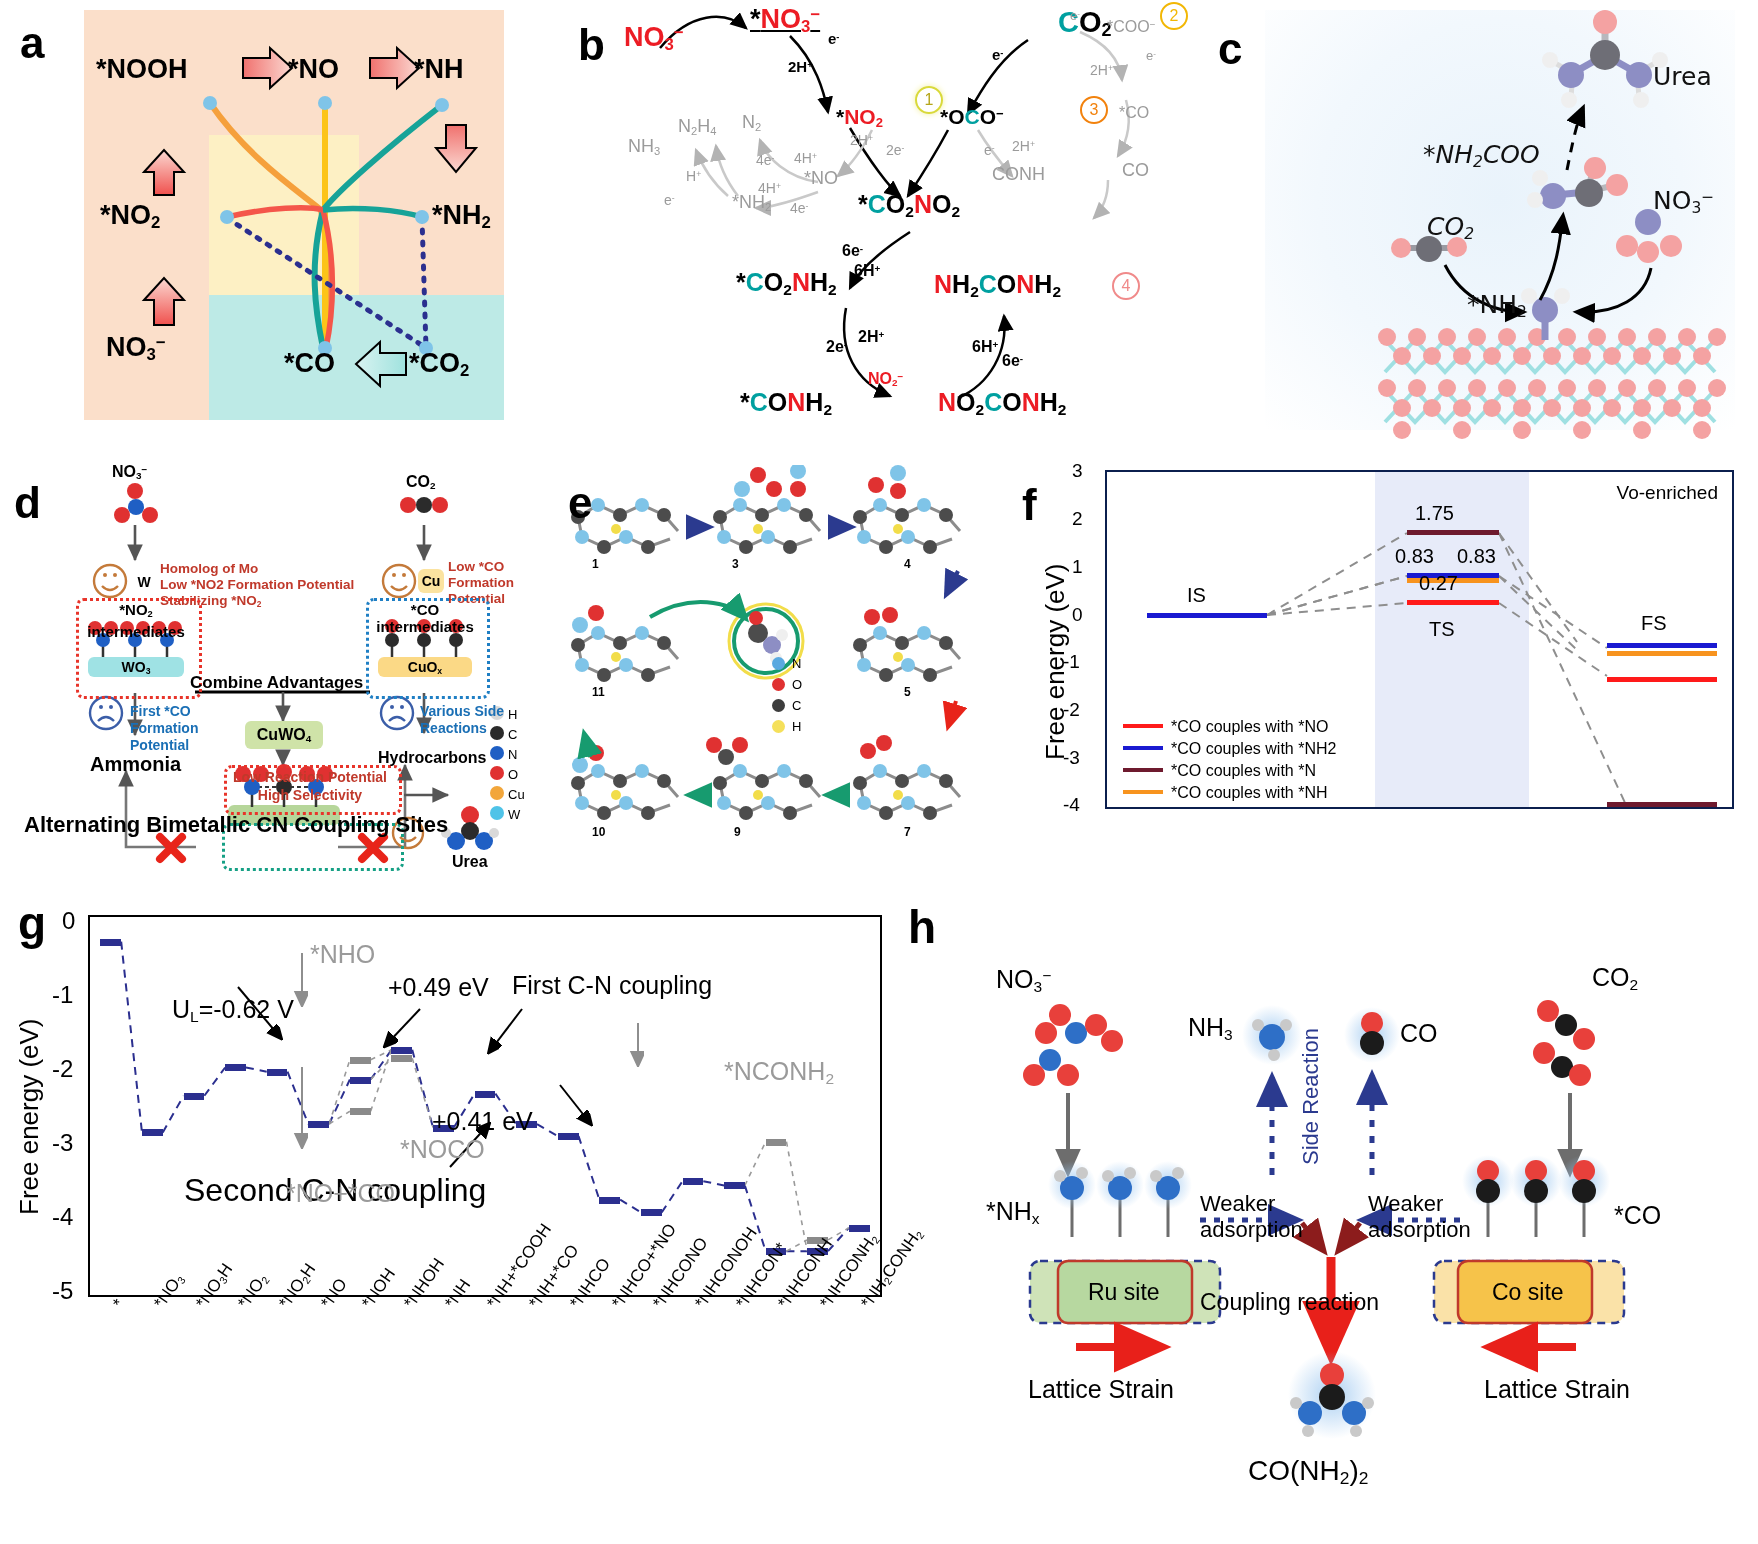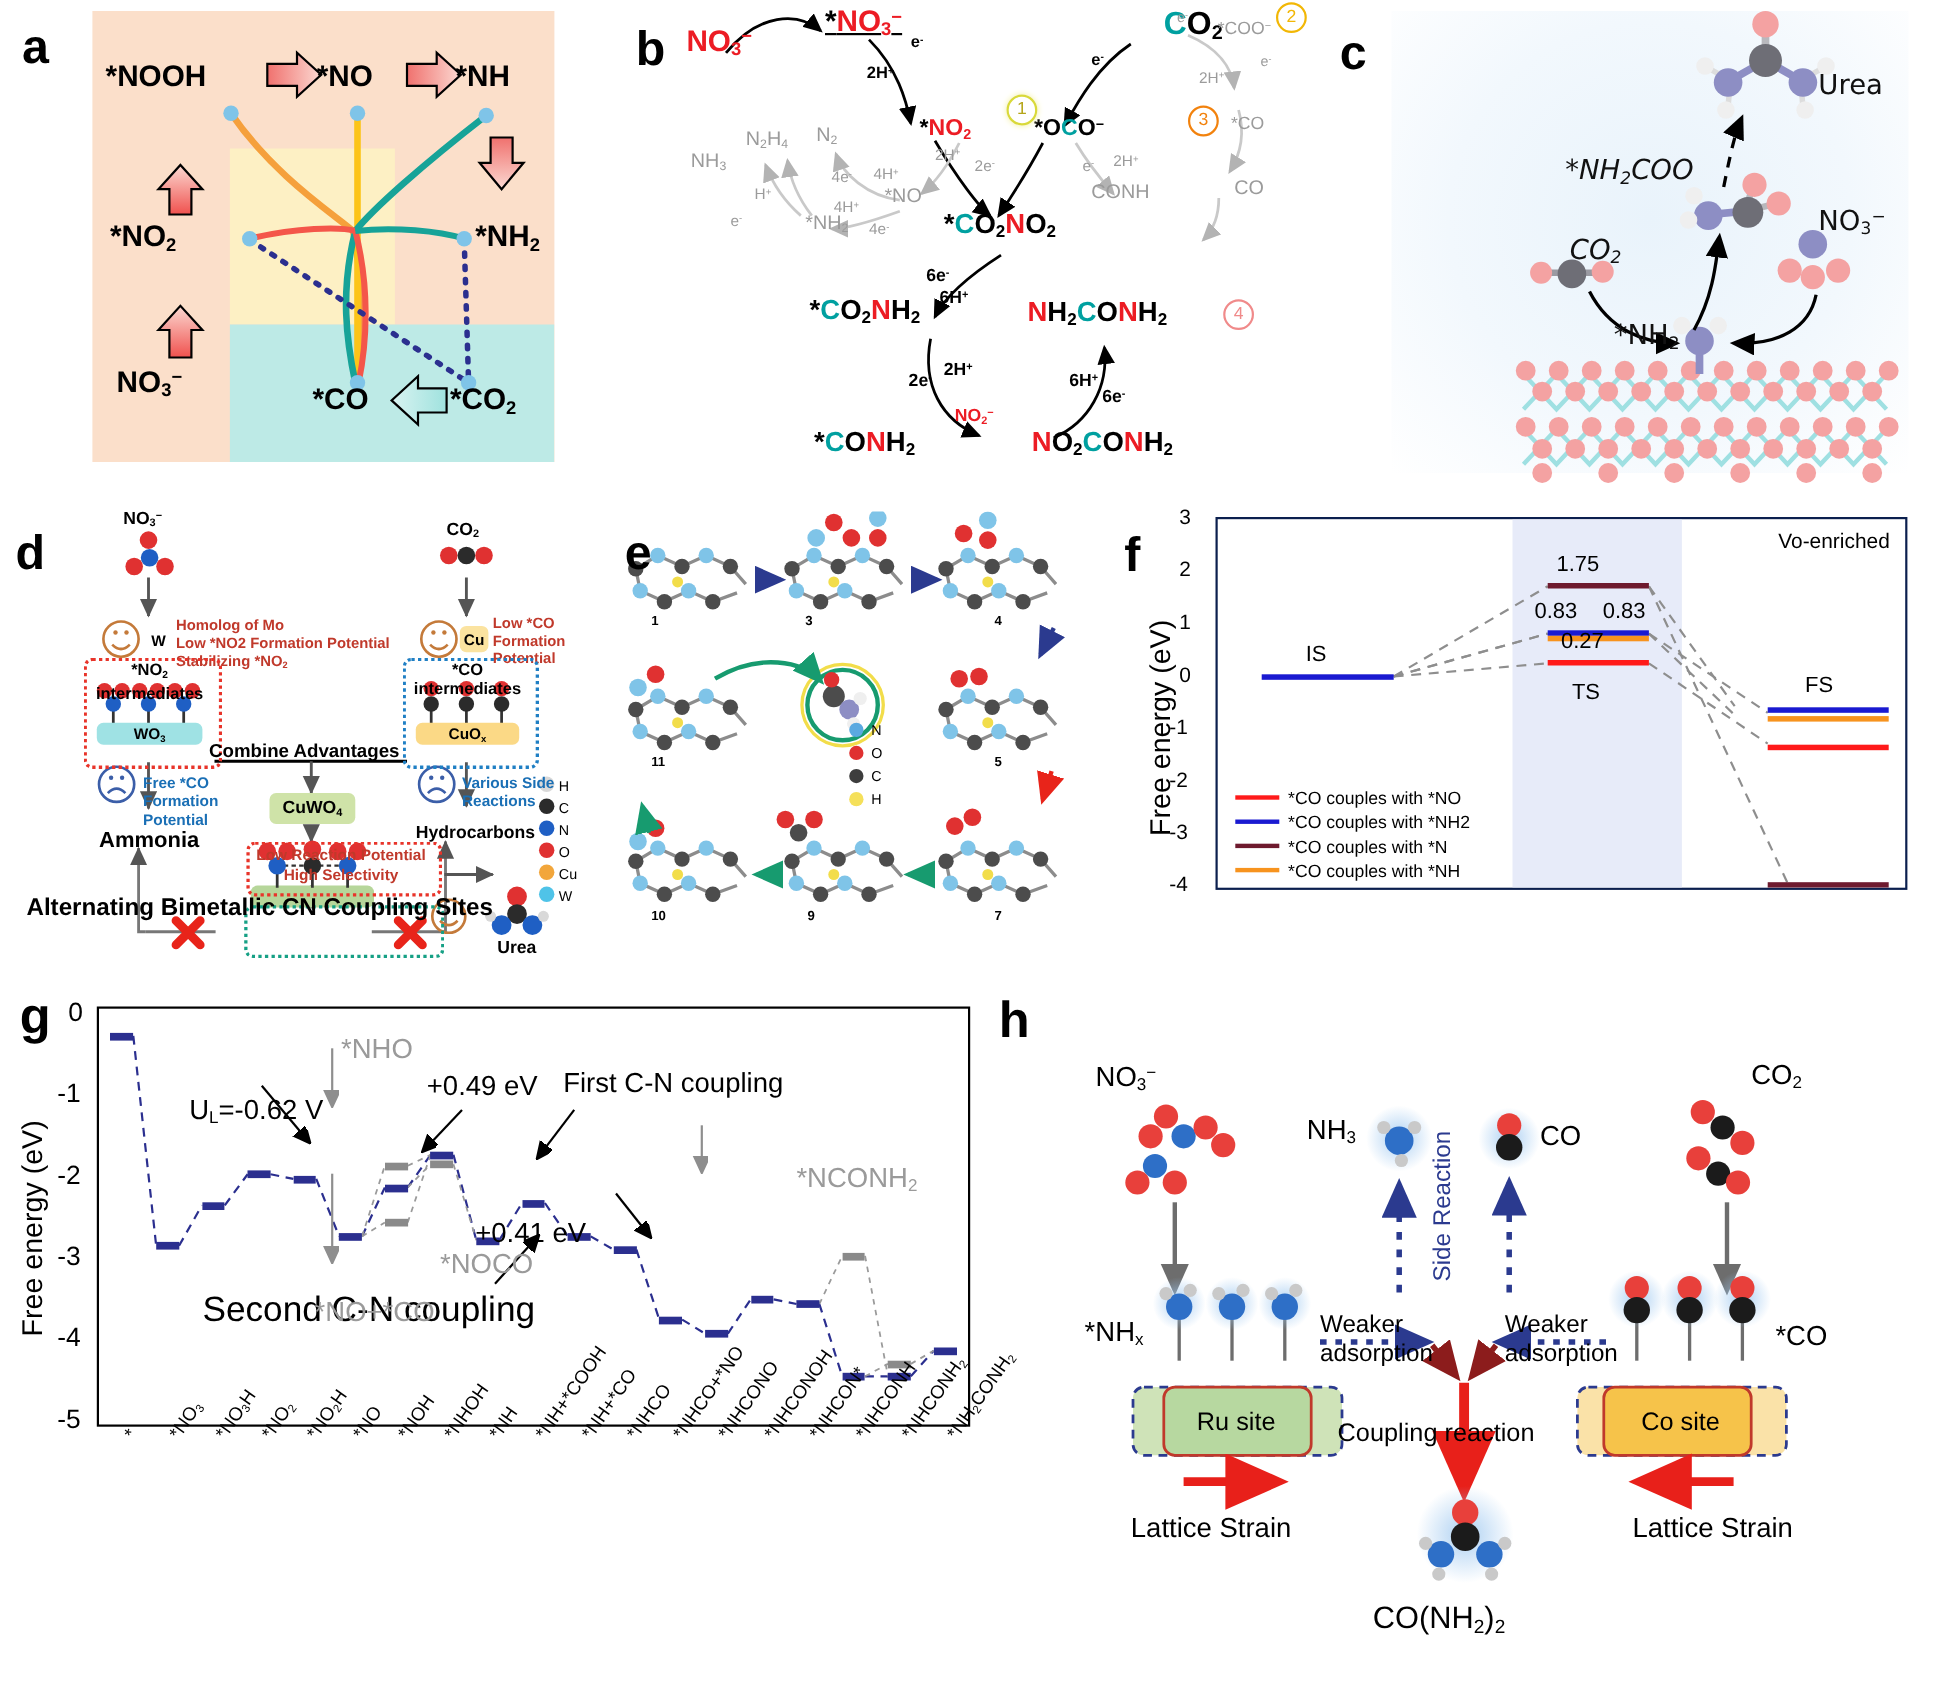--- a/index.html
+++ b/index.html
@@ -537,21 +537,21 @@
 
   <div class="boxRed" style="position:absolute;left:224px;top:300px;width:172px;height:44px;"></div>
   <div class="txt" style="left:228px;top:303px;width:164px;text-align:center;font-size:14px;font-weight:bold;color:#c0392b;line-height:18px;">
     <div>Low Reaction Potential</div>
       <div>High Selectivity</div>
     </div>
 
   <div class="boxGreenD" style="position:absolute;left:222px;top:358px;width:176px;height:42px;"></div>
 
   <div class="txt" style="left:130px;top:238px;font-size:14px;font-weight:bold;color:#1a6fb5;line-height:17px;">
-    <div>Free *CO</div>
+    <div>First *CO</div>
       <div>Formation</div>
       <div>Potential</div>
     </div>
   <div class="txt" style="left:420px;top:238px;font-size:14px;font-weight:bold;color:#1a6fb5;line-height:17px;">
     <div>Various Side</div>
       <div>Reactions</div>
     </div>
 
   <div class="txt t" style="left:90px;top:288px;font-size:20px;">Ammonia</div>
   <div class="txt t" style="left:378px;top:284px;font-size:16px;">Hydrocarbons</div>
@@ -1039,18 +1039,18 @@
     </div>
   <div class="txt" style="left:468px;top:306px;font-size:22px;line-height:26px;">
     <div>Weaker</div>
       <div>adsorption</div>
     </div>
 
   <div class="txt" style="left:398px;top:280px;font-size:22px;color:#2b3a8f;transform:rotate(-90deg);transform-origin:left top;">Side Reaction</div>
 
   <div class="txt" style="left:188px;top:394px;font-size:23px;">Ru site</div>
   <div class="txt" style="left:592px;top:394px;font-size:23px;">Co site</div>
-  <div class="txt" style="left:316px;top:404px;font-size:23px;text-align:right;">Coupling reaction</div>
+  <div class="txt" style="left:300px;top:404px;font-size:23px;text-align:right;">Coupling reaction</div>
   <div class="txt" style="left:128px;top:490px;font-size:25px;">Lattice Strain</div>
   <div class="txt" style="left:584px;top:490px;font-size:25px;">Lattice Strain</div>
   <div class="txt" style="left:348px;top:570px;font-size:28px;">CO(NH<sub>2</sub>)<sub>2</sub></div>
 </div>
 <div class="plabel" style="left:908px;top:900px;font-size:46px;">h</div>
 
 </body></html>

